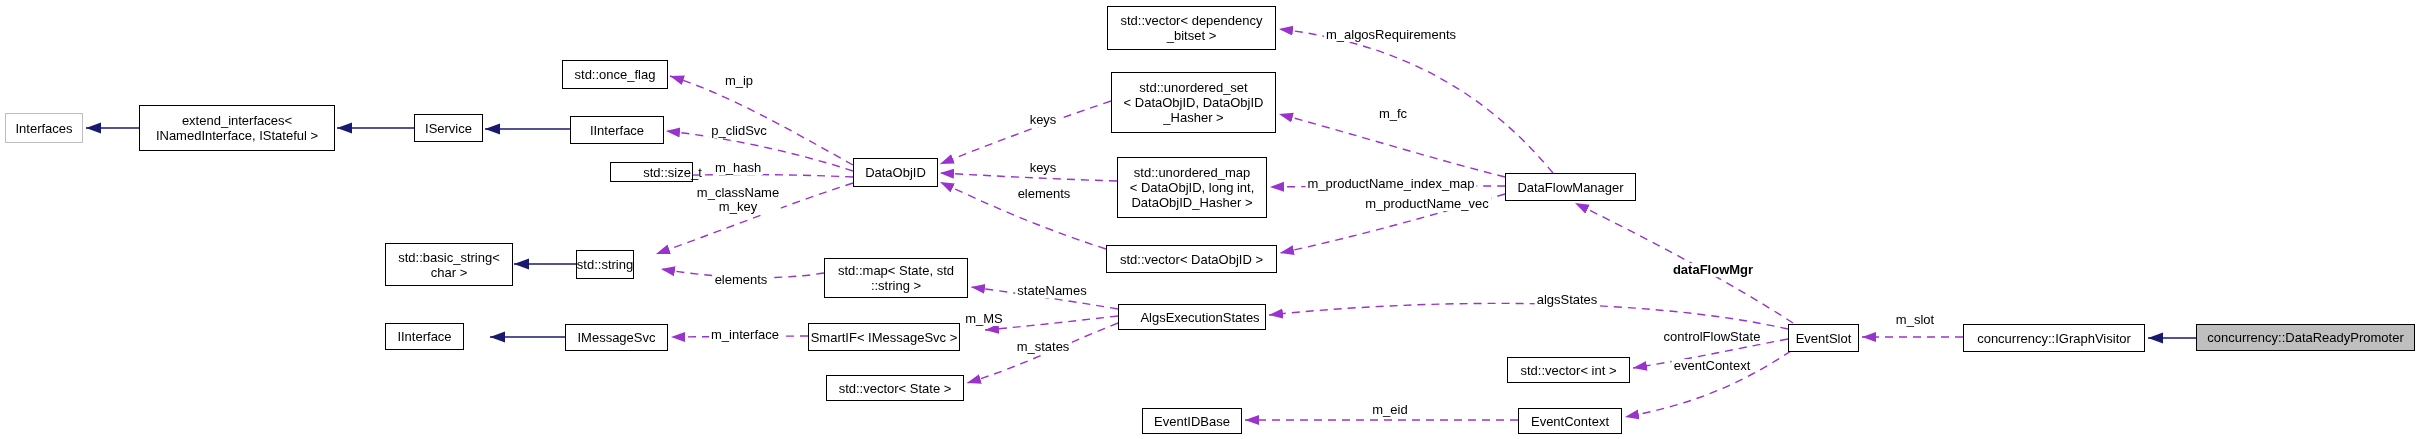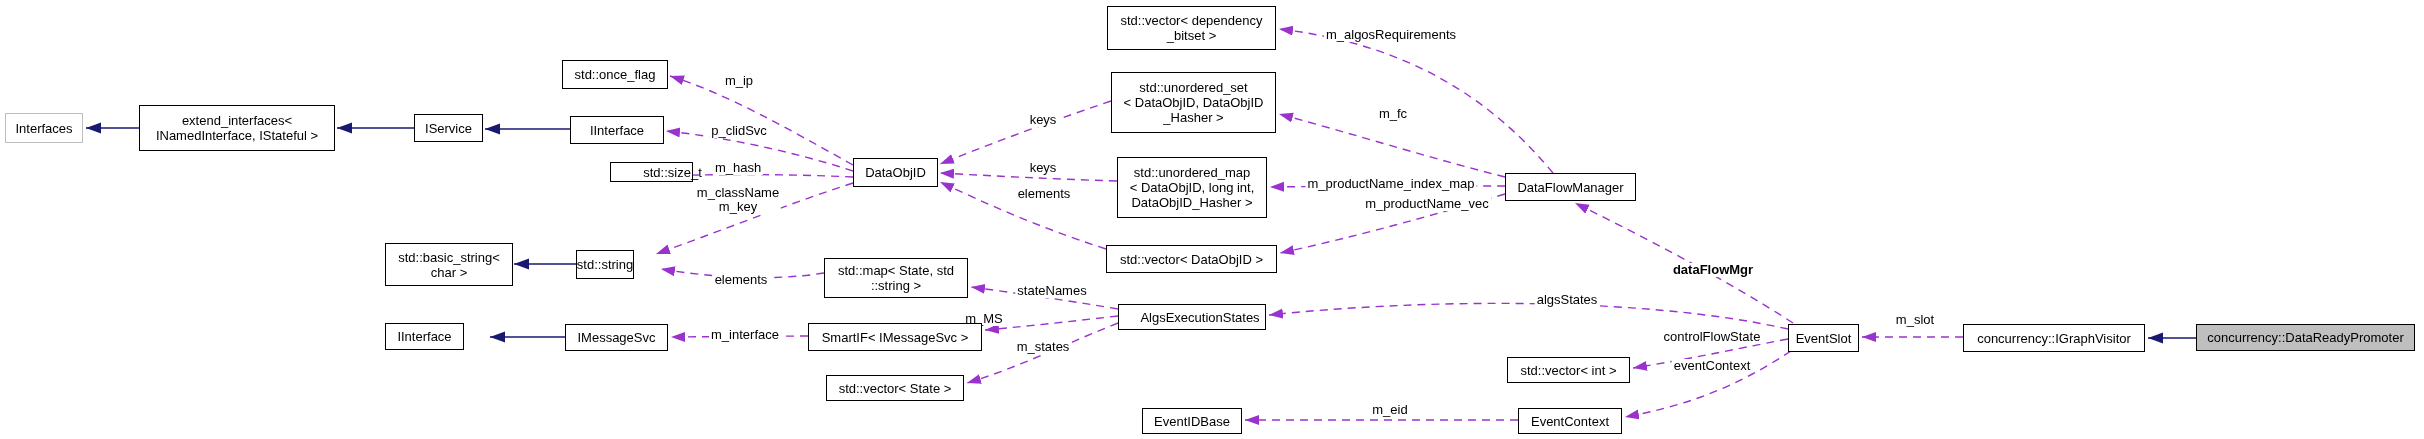--- a/index.html
+++ b/index.html
@@ -98,21 +98,21 @@
     <div class="node" style="left: 1111px; top: 72px; width: 165px; height: 61px;">std::unordered_set
 &lt; DataObjID, DataObjID
 _Hasher &gt;</div>
     <div class="node" style="left: 1117px; top: 157px; width: 150px; height: 61px;">std::unordered_map
 &lt; DataObjID, long int,
 DataObjID_Hasher &gt;</div>
     <div class="node" style="left: 1106px; top: 245px; width: 171px; height: 28px;">std::vector&lt; DataObjID &gt;</div>
     <div class="node" style="left: 1505px; top: 173px; width: 131px; height: 28px;">DataFlowManager</div>
     <div class="node" style="left: 385px; top: 323px; width: 79px; height: 27px;">IInterface</div>
     <div class="node" style="left: 565px; top: 324px; width: 103px; height: 27px;">IMessageSvc</div>
-    <div class="node" style="left: 808px; top: 323px; width: 174px; height: 28px;">SmartIF&lt; IMessageSvc &gt;</div>
+    <div class="node" style="left: 808px; top: 323px; width: 152px; height: 28px;">SmartIF&lt; IMessageSvc &gt;</div>
     <div class="node" style="left: 826px; top: 375px; width: 138px; height: 26px;">std::vector&lt; State &gt;</div>
     <div class="node" style="left: 1118px; top: 304px; width: 148px; height: 26px; padding-left: 16px;">AlgsExecutionStates</div>
     <div class="node" style="left: 1507px; top: 357px; width: 123px; height: 26px;">std::vector&lt; int &gt;</div>
     <div class="node" style="left: 1788px; top: 324px; width: 71px; height: 28px;">EventSlot</div>
     <div class="node" style="left: 1963px; top: 324px; width: 182px; height: 28px;">concurrency::IGraphVisitor</div>
     <div class="node highlighted" style="left: 2196px; top: 324px; width: 219px; height: 27px;">concurrency::DataReadyPromoter</div>
     <div class="node" style="left: 1142px; top: 408px; width: 100px; height: 26px;">EventIDBase</div>
     <div class="node" style="left: 1518px; top: 408px; width: 104px; height: 26px;">EventContext</div>
     <div class="edge-label" style="left: 739px; top: 81px;">m_ip</div>
     <div class="edge-label" style="left: 739px; top: 131px;">p_clidSvc</div>

